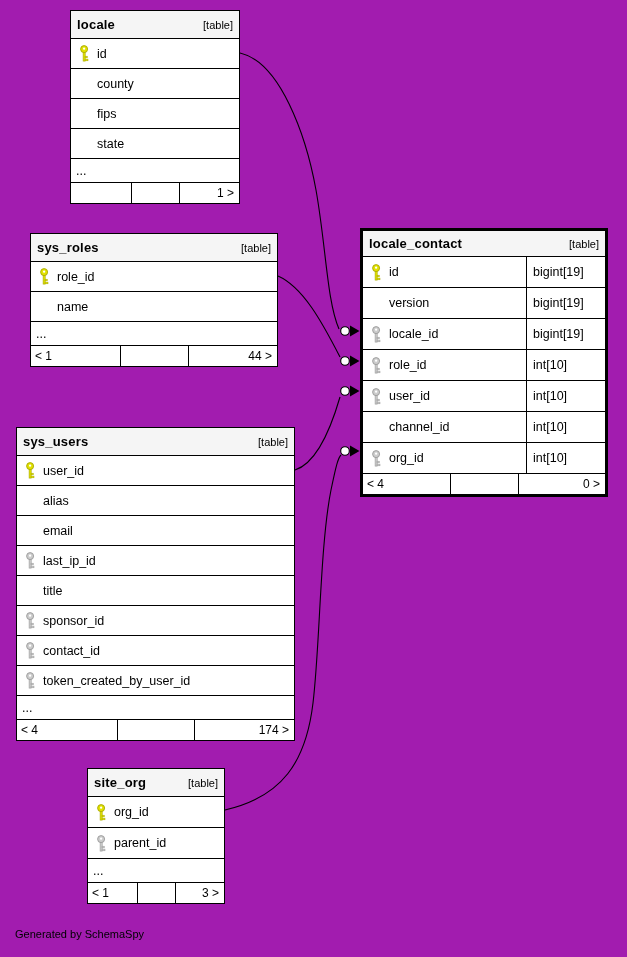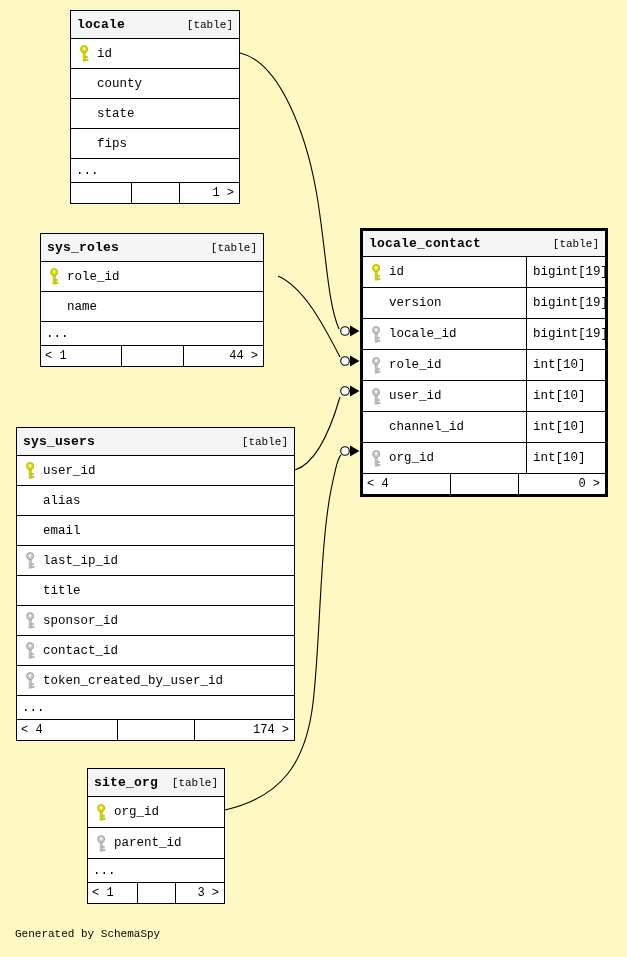--- a/index.html
+++ b/index.html
@@ -1,18 +1,18 @@
 <!DOCTYPE html>
 <html><head>
 <meta charset="utf-8">
 <style>
   html,body{margin:0;padding:0;background:#fff;}
   .canvas{
-    position:relative;width:627px;height:957px;background:#fef9c3;
-    font-family:Liberation Mono, monospace;color:#000;
+    position:relative;width:627px;height:957px;background:#a21caf;
+    font-family:Liberation Sans, sans-serif;color:#000;
     overflow:hidden;
   }
   .wires{position:absolute;left:0;top:0;width:627px;height:957px;pointer-events:none;}
   .dbtable{
     position:absolute;background:#fff;border:1px solid #000;box-sizing:border-box;
     font-size:12.5px; --rh:29px;
   }
   .dbtable.thick{border-width:3px;}
   .thead{
     height:27px;display:flex;align-items:center;justify-content:space-between;
@@ -79,36 +79,36 @@
             </svg>
           </span>
           <span class="cname">id</span>
         </div>
         <div class="row">
           <span class="kicon"></span>
           <span class="cname">county</span>
         </div>
         <div class="row">
           <span class="kicon"></span>
+          <span class="cname">fips</span>
+        </div>
+        <div class="row">
+          <span class="kicon"></span>
           <span class="cname">state</span>
         </div>
-        <div class="row">
-          <span class="kicon"></span>
-          <span class="cname">fips</span>
-        </div>
       </div>
     <div class="ellipsis">...</div>
     <div class="tfoot">
       <span class="fcell fl"></span>
       <span class="fcell fm"></span>
       <span class="fcell fr">1 &gt;</span>
     </div>
   </div>
 
-  <div class="dbtable" style="left:40px;top:233px;width:224px;">
+  <div class="dbtable" style="left:30px;top:233px;width:248px;">
     <div class="thead">
       <span class="tname">sys_roles</span>
       <span class="ttag">[table]</span>
     </div>
     <div class="rows">
         <div class="row">
           <span class="kicon">
             <svg width="11" height="17" viewBox="0 0 11 17">
               <rect x="4.1" y="6.5" width="2.1" height="9.6" fill="#e2e200" stroke="#a8a800" stroke-width="0.6"></rect>
               <rect x="6" y="11.2" width="2.3" height="1.6" fill="#e2e200" stroke="#a8a800" stroke-width="0.5"></rect>

